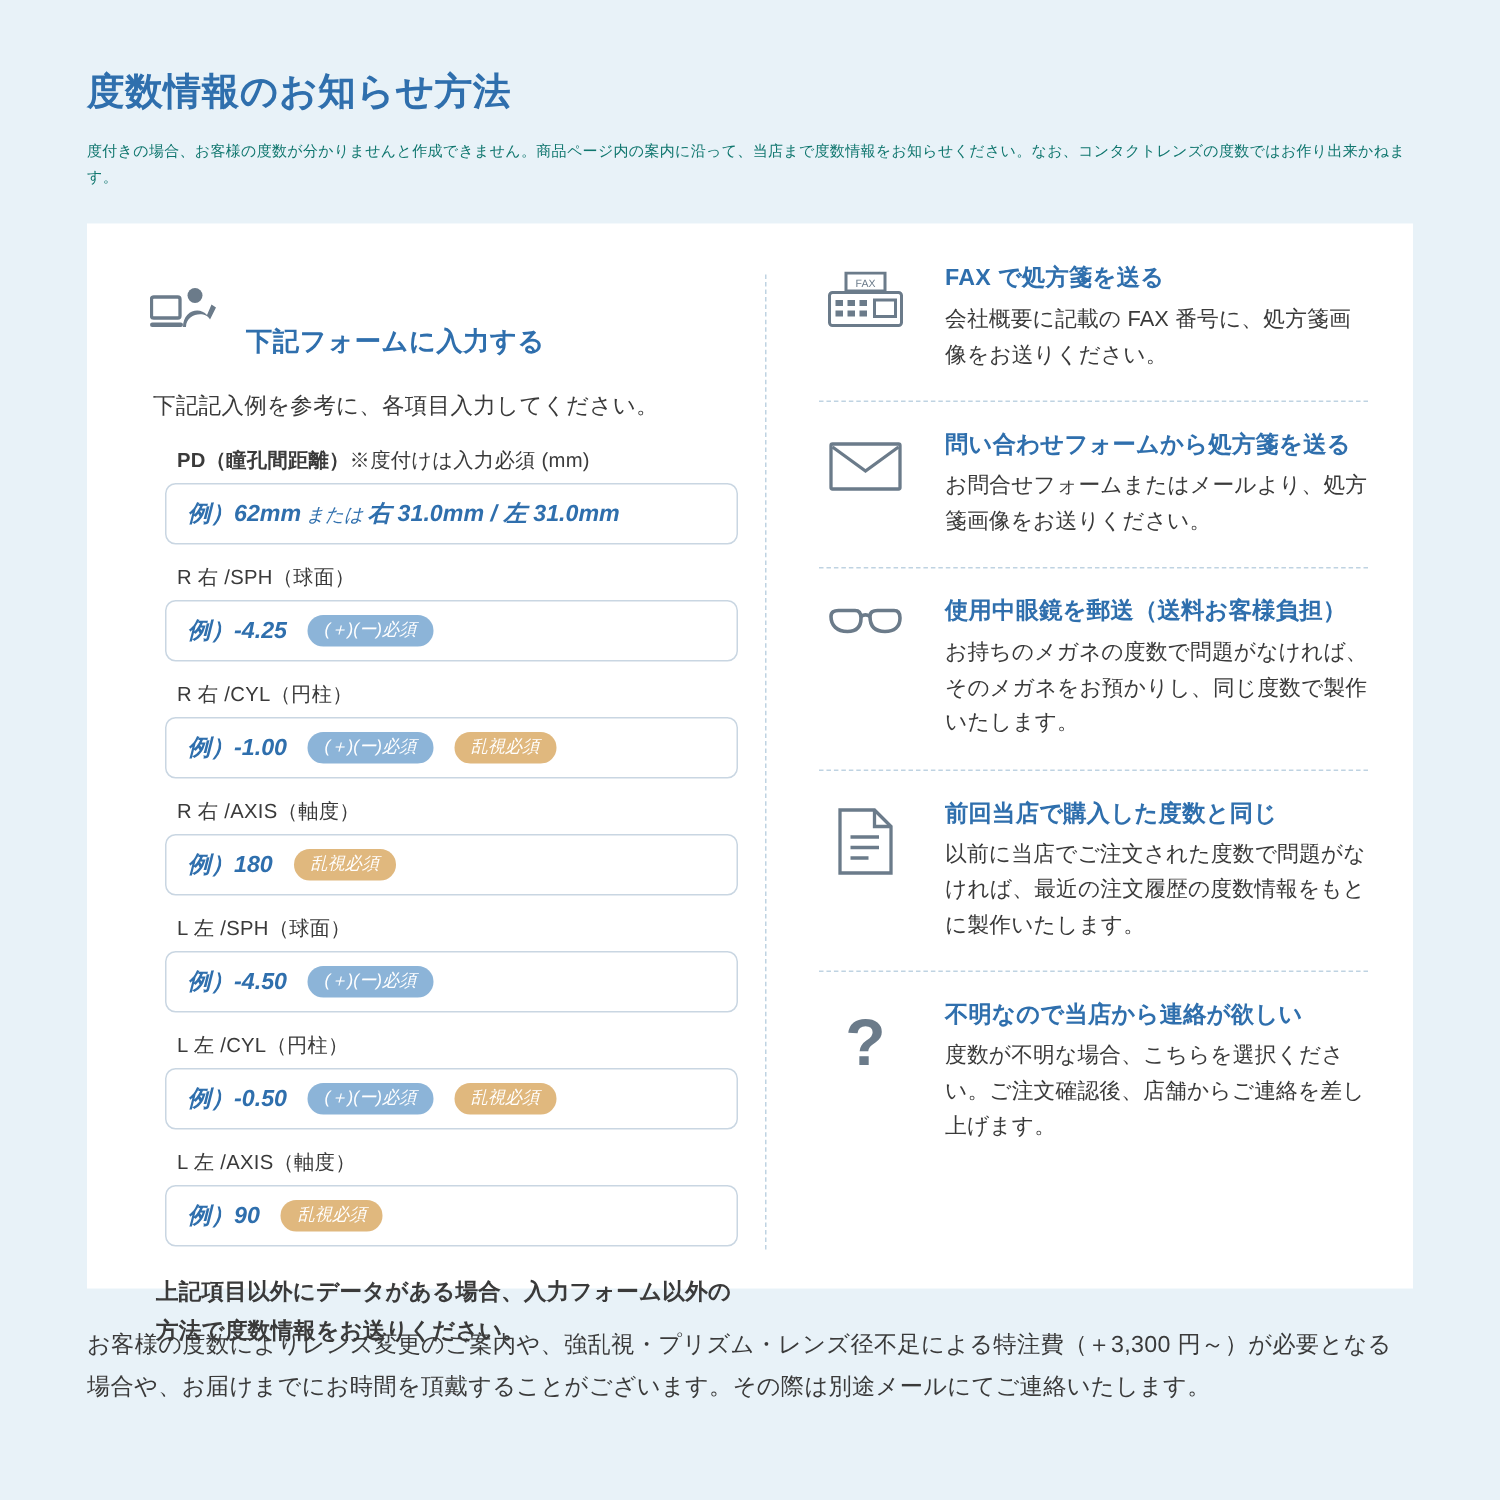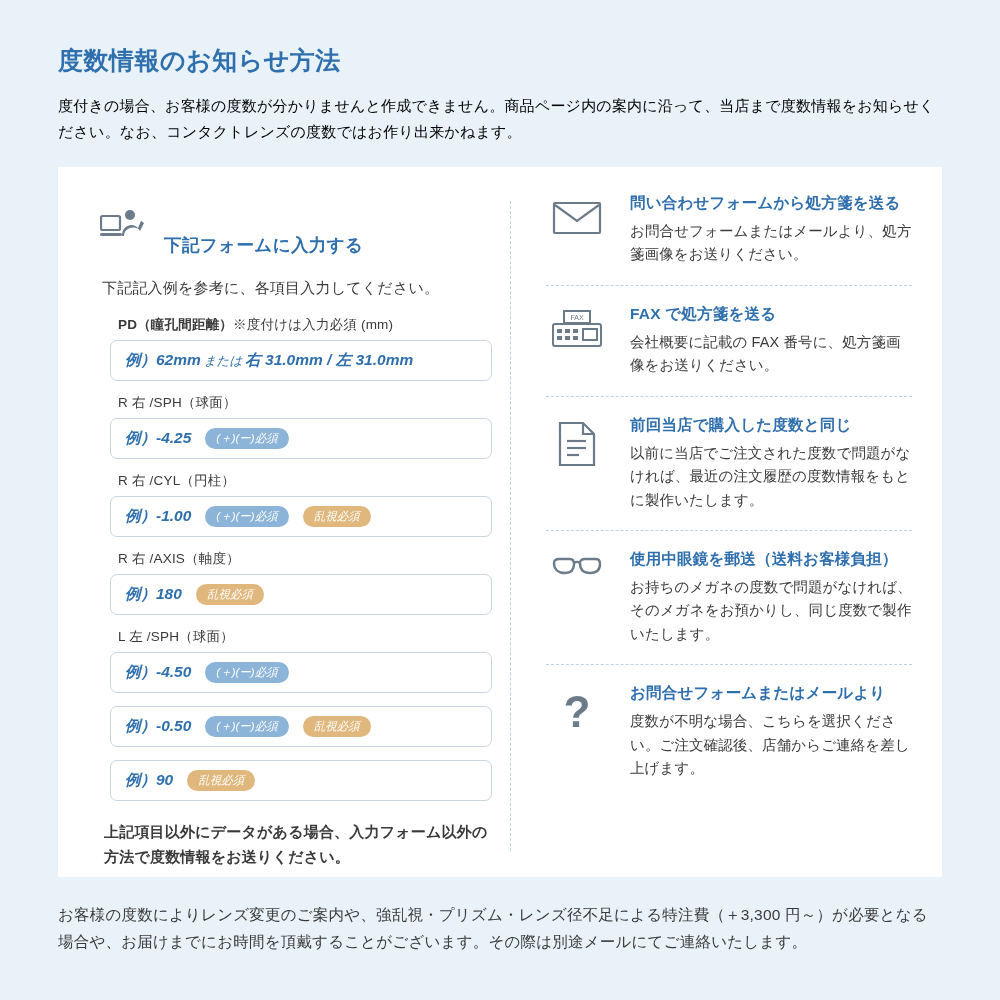--- a/index.html
+++ b/index.html
@@ -22,23 +22,23 @@
     padding: 44px 58px 0 58px;
   }
   .main-title {
     font-size: 25px;
     font-weight: bold;
     color: #2f6fad;
     letter-spacing: 0.5px;
     margin: 0 0 16px 0;
   }
   .intro {
-    font-size: 15px;
+    font-size: 10px;
     line-height: 1.72;
-    color: #000000;
+    color: #0f766e;
     margin: 0 0 22px 0;
     letter-spacing: 0.2px;
   }
   .card {
     background: #ffffff;
     width: 884px;
     height: 710px;
     box-sizing: border-box;
     display: flex;
     padding: 26px 0 0 0;
@@ -230,50 +230,39 @@
         <span class="ex">例）180</span>
         <span class="pill tan">乱視必須</span>
       </div>
 
       <div class="field-label"><span>L 左 /SPH（球面）</span></div>
       <div class="input-box">
         <span class="ex">例）-4.50</span>
         <span class="pill blue">(＋)(ー)必須</span>
       </div>
 
+      <div class="field-label"><span>L 左 /CYL（円柱）</span></div>
       <div class="input-box">
         <span class="ex">例）-0.50</span>
         <span class="pill blue">(＋)(ー)必須</span>
         <span class="pill tan">乱視必須</span>
       </div>
 
+      <div class="field-label"><span>L 左 /AXIS（軸度）</span></div>
       <div class="input-box">
         <span class="ex">例）90</span>
         <span class="pill tan">乱視必須</span>
       </div>
 
       <div class="left-foot">上記項目以外にデータがある場合、入力フォーム以外の方法で度数情報をお送りください。</div>
     </div>
 
     <div class="col-divider"></div>
 
     <div class="col-right">
-
-      <div class="r-item">
-        <div class="r-icon">
-          <svg width="50" height="36" viewBox="0 0 50 36">
-            <rect x="2" y="4" width="46" height="30" rx="1" fill="none" stroke="#6b7b8a" stroke-width="2.2"></rect>
-            <path d="M3 6 L25 22 L47 6" fill="none" stroke="#6b7b8a" stroke-width="2.2"></path>
-          </svg>
-        </div>
-        <div class="r-body">
-          <div class="r-title">問い合わせフォームから処方箋を送る</div>
-          <div class="r-text">お問合せフォームまたはメールより、処方箋画像をお送りください。</div>
-        </div>
-      </div>
 
       <div class="r-item">
         <div class="r-icon">
           <svg width="52" height="40" viewBox="0 0 52 40">
             <rect x="13" y="1" width="26" height="12" fill="none" stroke="#6b7b8a" stroke-width="2"></rect>
             <text x="26" y="10" font-size="7" fill="#6b7b8a" text-anchor="middle" font-family="Liberation Sans, sans-serif">FAX</text>
             <rect x="2" y="14" width="48" height="22" rx="2" fill="none" stroke="#6b7b8a" stroke-width="2"></rect>
             <rect x="6" y="19" width="5" height="4" fill="#6b7b8a"></rect>
             <rect x="14" y="19" width="5" height="4" fill="#6b7b8a"></rect>
             <rect x="22" y="19" width="5" height="4" fill="#6b7b8a"></rect>
@@ -284,56 +273,69 @@
           </svg>
         </div>
         <div class="r-body">
           <div class="r-title">FAX で処方箋を送る</div>
           <div class="r-text">会社概要に記載の FAX 番号に、処方箋画像をお送りください。</div>
         </div>
       </div>
 
       <div class="r-item">
         <div class="r-icon">
+          <svg width="50" height="36" viewBox="0 0 50 36">
+            <rect x="2" y="4" width="46" height="30" rx="1" fill="none" stroke="#6b7b8a" stroke-width="2.2"></rect>
+            <path d="M3 6 L25 22 L47 6" fill="none" stroke="#6b7b8a" stroke-width="2.2"></path>
+          </svg>
+        </div>
+        <div class="r-body">
+          <div class="r-title">問い合わせフォームから処方箋を送る</div>
+          <div class="r-text">お問合せフォームまたはメールより、処方箋画像をお送りください。</div>
+        </div>
+      </div>
+
+      <div class="r-item">
+        <div class="r-icon">
+          <svg width="54" height="26" viewBox="0 0 54 26">
+            <path d="M4 8 C4 5, 6 4, 9 4 L20 4 C23 4, 24 6, 24 9 C24 15, 21 18, 15 18 C8 18, 4 14, 4 8 Z" fill="none" stroke="#6b7b8a" stroke-width="2.4"></path>
+            <path d="M30 8 C30 5, 32 4, 35 4 L46 4 C49 4, 50 6, 50 9 C50 15, 46 18, 40 18 C33 18, 30 14, 30 8 Z" fill="none" stroke="#6b7b8a" stroke-width="2.4"></path>
+            <path d="M24 8 C26 6.5, 28 6.5, 30 8" fill="none" stroke="#6b7b8a" stroke-width="2.4"></path>
+          </svg>
+        </div>
+        <div class="r-body">
+          <div class="r-title">使用中眼鏡を郵送（送料お客様負担）</div>
+          <div class="r-text">お持ちのメガネの度数で問題がなければ、そのメガネをお預かりし、同じ度数で製作いたします。</div>
+        </div>
+      </div>
+
+      <div class="r-item">
+        <div class="r-icon">
           <svg width="40" height="46" viewBox="0 0 40 46">
             <path d="M3 2 H26 L37 13 V44 H3 Z" fill="none" stroke="#6b7b8a" stroke-width="2.2"></path>
             <path d="M26 2 V13 H37" fill="none" stroke="#6b7b8a" stroke-width="2.2"></path>
             <line x1="10" y1="20" x2="29" y2="20" stroke="#6b7b8a" stroke-width="2.2"></line>
             <line x1="10" y1="27" x2="29" y2="27" stroke="#6b7b8a" stroke-width="2.2"></line>
             <line x1="10" y1="34" x2="22" y2="34" stroke="#6b7b8a" stroke-width="2.2"></line>
           </svg>
         </div>
         <div class="r-body">
           <div class="r-title">前回当店で購入した度数と同じ</div>
           <div class="r-text">以前に当店でご注文された度数で問題がなければ、最近の注文履歴の度数情報をもとに製作いたします。</div>
         </div>
       </div>
 
-      <div class="r-item">
-        <div class="r-icon">
-          <svg width="54" height="26" viewBox="0 0 54 26">
-            <path d="M4 8 C4 5, 6 4, 9 4 L20 4 C23 4, 24 6, 24 9 C24 15, 21 18, 15 18 C8 18, 4 14, 4 8 Z" fill="none" stroke="#6b7b8a" stroke-width="2.4"></path>
-            <path d="M30 8 C30 5, 32 4, 35 4 L46 4 C49 4, 50 6, 50 9 C50 15, 46 18, 40 18 C33 18, 30 14, 30 8 Z" fill="none" stroke="#6b7b8a" stroke-width="2.4"></path>
-            <path d="M24 8 C26 6.5, 28 6.5, 30 8" fill="none" stroke="#6b7b8a" stroke-width="2.4"></path>
-          </svg>
-        </div>
-        <div class="r-body">
-          <div class="r-title">使用中眼鏡を郵送（送料お客様負担）</div>
-          <div class="r-text">お持ちのメガネの度数で問題がなければ、そのメガネをお預かりし、同じ度数で製作いたします。</div>
-        </div>
-      </div>
-
       <div class="r-item last">
         <div class="r-icon">
           <svg width="34" height="46" viewBox="0 0 34 46">
             <text x="17" y="38" font-size="44" font-weight="bold" fill="#6b7b8a" text-anchor="middle" font-family="Liberation Sans, sans-serif">?</text>
           </svg>
         </div>
         <div class="r-body">
-          <div class="r-title">お問合せフォームまたはメールより</div>
+          <div class="r-title">不明なので当店から連絡が欲しい</div>
           <div class="r-text">度数が不明な場合、こちらを選択ください。ご注文確認後、店舗からご連絡を差し上げます。</div>
         </div>
       </div>
 
     </div>
   </div>
 
   <p class="footnote">お客様の度数によりレンズ変更のご案内や、強乱視・プリズム・レンズ径不足による特注費（＋3,300 円～）が必要となる場合や、お届けまでにお時間を頂戴することがございます。その際は別途メールにてご連絡いたします。</p>
 </div>
 

